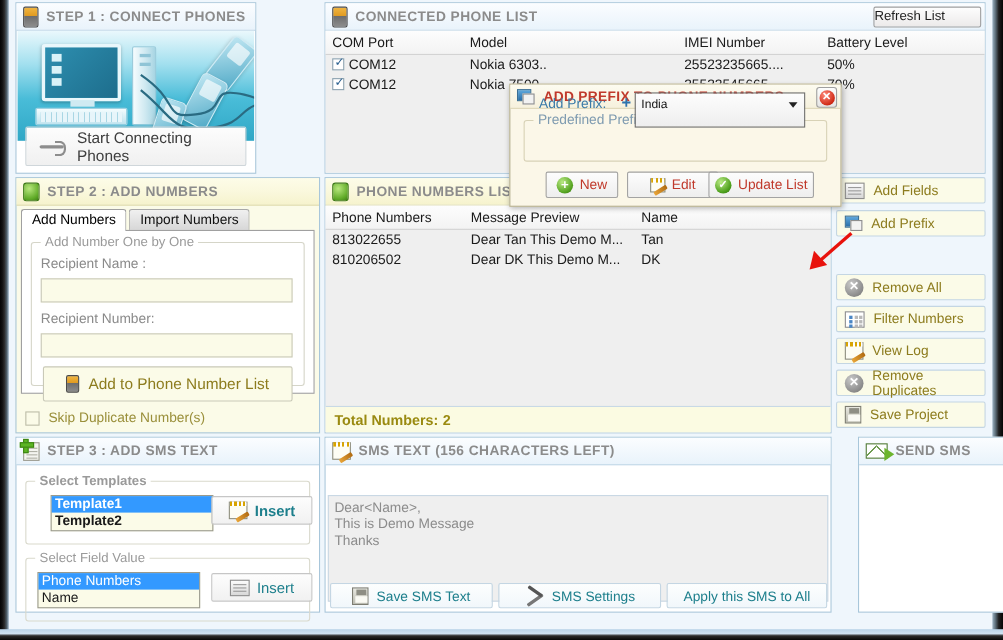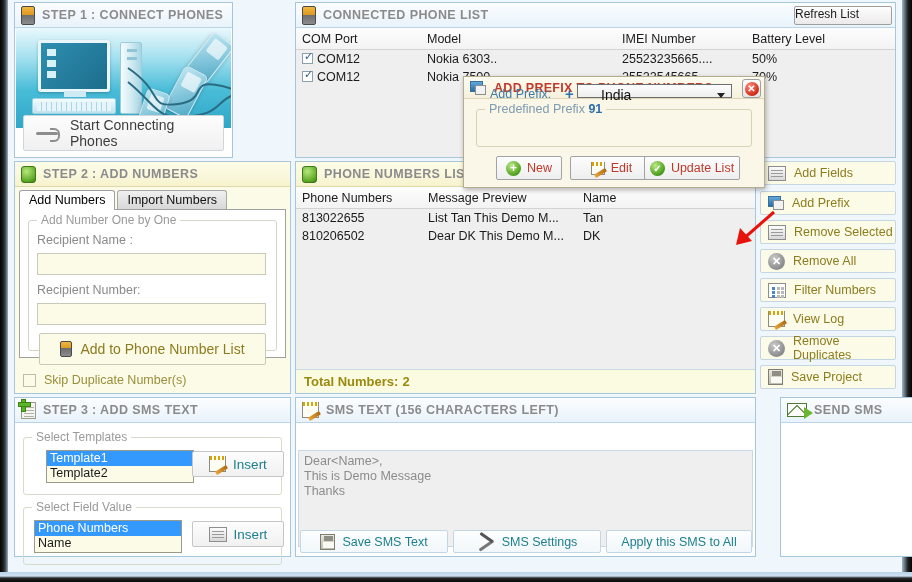--- a/index.html
+++ b/index.html
@@ -249,23 +249,23 @@
   #dlg-close .x { width:14px;height:14px;border-radius:50%;
       background:radial-gradient(circle at 35% 30%,#ff8a7a,#d02a16 70%,#981204 100%);
       color:#fff;font-size:10px;font-weight:bold;line-height:14px;text-align:center;}
   #dlg-fs { position:absolute; left:12px; top:32px; right:12px; height:38px;
       border:1px solid #d8d2b6; border-radius:3px; }
   #dlg-fs-legend { position:absolute; left:8px; top:-8px; background:#fbf7e8; padding:0 4px;
       font-size:12.5px; color:#7e9bb0; }
   #dlg-fs-legend b { color:#2b6ea8; }
   #dlg-lbl { position:absolute; left:26px; top:10px; font-size:12.5px; color:#3c7ba8; }
   #dlg-plus { position:absolute; left:101px; top:8px; font-size:15px; color:#2f73ad; font-weight:bold; }
-  #dlg-select { position:absolute; left:113px; top:7px; width:155px; height:14px;
+  #dlg-select { position:absolute; left:113px; top:7px; width:155px; height:32px;
       background:linear-gradient(to bottom,#fdfdfd,#eeeeee); border:1px solid #6f6f6f;
-      font-size:14px; color:#111; padding-left:23px; line-height:20px; }
+      font-size:11px; color:#111; padding-left:5px; line-height:20px; }
   #dlg-select .arrow { position:absolute; right:6px; top:8px;
       border-left:4px solid transparent; border-right:4px solid transparent; border-top:5px solid #222; }
   .dlgbtn { position:absolute; top:79px; height:24px;
       background:linear-gradient(to bottom,#fdfdfd,#eeeeee); border:1px solid #a3a3a3; border-radius:2px;
       display:flex; align-items:center; justify-content:center; gap:6px;
       font-size:12.5px; color:#c0392b; }
 
   #red-arrow { position:absolute; left:726px; top:210px; width:42px; height:36px; z-index:40; }
 </style>
 </head>
@@ -371,21 +371,21 @@
     </div>
     <div id="pnl-body">
       <div class="grid-head">
         <div class="p1">Phone Numbers</div>
         <div class="p2">Message Preview</div>
         <div class="p3">Name</div>
         <div class="p4"></div>
       </div>
       <div class="grid-row">
         <div class="p1">813022655</div>
-        <div class="p2">List Tan This Demo M...</div>
+        <div class="p2">Dear Tan This Demo M...</div>
         <div class="p3">Tan</div>
       </div>
       <div class="grid-row">
         <div class="p1">810206502</div>
         <div class="p2">Dear DK This Demo M...</div>
         <div class="p3">DK</div>
       </div>
       <div id="total-bar">
         <span>Total Numbers:</span>
         <span class="num">2</span>
@@ -394,24 +394,20 @@
   </div>
 
   <div id="toolcol">
     <div class="toolbtn" style="top:0px">
       <span class="ico ico-gray-card"></span>
       <span>Add Fields</span>
         </div>
     <div class="toolbtn" style="top:30px">
       <span class="ico ico-monitor"></span>
       <span>Add Prefix</span>
-        </div>
-    <div class="toolbtn" style="top:59px">
-      <span class="ico ico-gray-card"></span>
-      <span>Remove Selected</span>
         </div>
     <div class="toolbtn" style="top:88px">
       <span class="ico ico-xcircle">✕</span>
       <span>Remove All</span>
         </div>
     <div class="toolbtn" style="top:146px">
       <span class="ico ico-pencilpad"></span>
       <span>View Log</span>
         </div>
     <div class="toolbtn" style="top:117px">
@@ -429,21 +425,21 @@
   </div>
 
   <div class="panel" id="step3">
     <div class="panel-head">
       <span class="ico ico-doc">
             <span class="ico-plus"></span>
           </span>
       <span class="panel-title">STEP 3 : ADD SMS TEXT</span>
     </div>
     <div class="panel-body">
-      <div class="fs3" style="top:14px;height:58px;">
+      <div class="fs3" style="top:14px;height:58px;font-weight:bold;">
         <span class="fs3-legend">Select Templates</span>
         <div class="listbox" style="left:22px;top:12px;width:148px;height:33px;">
           <div class="lb-item sel">Template1</div>
           <div class="lb-item">Template2</div>
         </div>
         <div class="insertbtn" style="left:168px;top:13px;width:92px;">
           <span class="ico ico-pencilpad"></span>
           <span>Insert</span>
         </div>
       </div>

